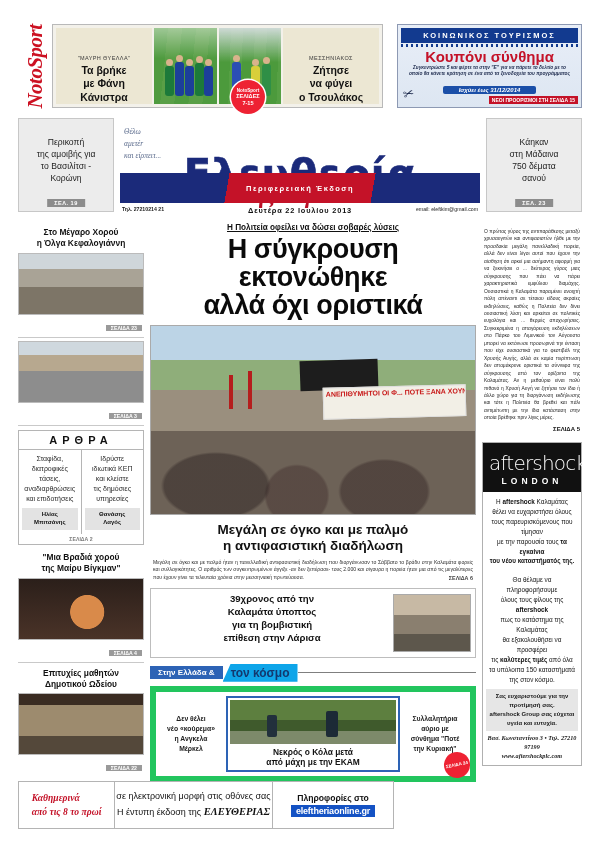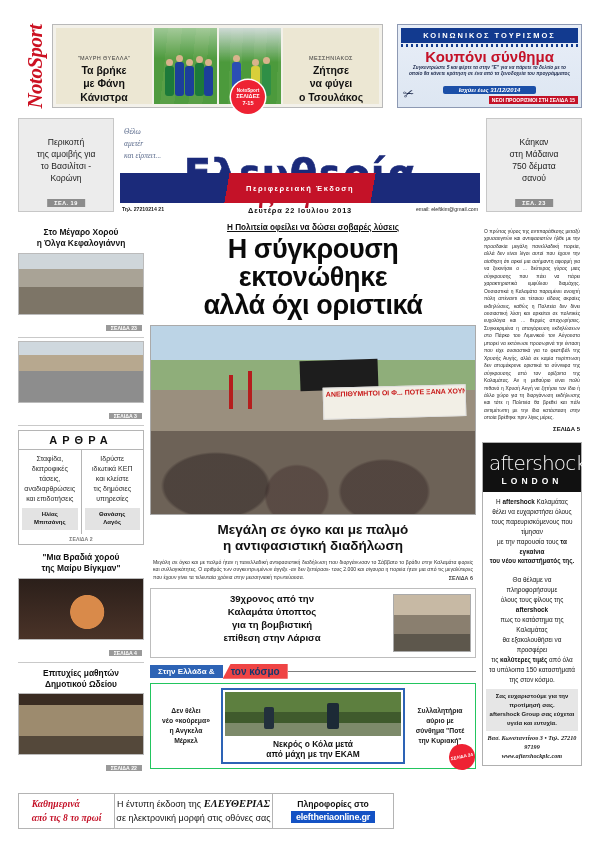--- a/index.html
+++ b/index.html
@@ -139,24 +139,24 @@
   .cap-h { text-align: center; font-size: 13.5px; font-weight: bold; line-height: 1.2; color:#111; padding: 7px 4px 4px; }
   .cap-b { font-size: 5.1px; line-height: 1.5; color: #2b2b2b; text-align: justify; padding: 0 3px; }
   .cap-b .pg { float: right; font-weight: bold; color:#444; font-size:5.4px; }
 
   .two-box { display: flex; gap: 4px; border: 1px solid #bdbdbd; margin-top: 6px; padding: 4px; align-items: center; }
   .two-box .t { flex: 1; text-align: center; font-size: 9.6px; font-weight: bold; line-height: 1.35; color:#111; position: relative; padding-bottom: 8px; }
   .two-box .p { width: 78px; height: 58px; border: 1px solid #aaa; overflow:hidden; position:relative; }
 
   .world-bar { display: flex; align-items: center; gap: 0; margin-top: 6px; }
   .world-bar .b1 { background: #2d63b5; color: #fff; font-size: 8px; font-weight: bold; padding: 2px 8px; }
-  .world-bar .b2 { background: #ef4444; color: #13386e; font-size: 10px; font-weight: bold; padding: 2px 8px; clip-path: polygon(8px 0,100% 0,100% 100%,0 100%); }
+  .world-bar .b2 { background: #0ea5e9; color: #13386e; font-size: 12px; font-weight: bold; padding: 2px 8px; clip-path: polygon(8px 0,100% 0,100% 100%,0 100%); }
   .world-bar .rule { flex: 1; height: 1px; background: #7f7f7f; }
 
-  .world-row { display: flex; gap: 4px; margin-top: 4px; border:1px solid #22c55e; padding: 4px; }
+  .world-row { display: flex; gap: 4px; margin-top: 4px; border:6px solid #22c55e; padding: 4px; }
   .wcell { flex: 0 0 62px; text-align:center; font-size: 6.8px; font-weight:bold; line-height:1.45; color:#222; display:flex; align-items:center; justify-content:center; padding: 2px; }
   .wmid { flex: 1; text-align: center; border: 2px solid #2d63b5; padding: 2px; }
   .wmid .p { width: 100%; height: 44px; overflow:hidden; position:relative; }
   .wmid .c { font-size: 8.4px; font-weight: bold; line-height: 1.25; padding-top: 3px; color:#111; }
   .wcell.right { position: relative; }
   .round-tag { position:absolute; right:-4px; bottom:-6px; width:26px; height:26px; border-radius:50%; background:#e23; color:#fff; font-size:4.4px; font-weight:bold; display:flex; flex-direction:column; align-items:center; justify-content:center; transform: rotate(-12deg); }
   .article-body { font-size: 4.9px; line-height: 1.52; text-align: justify; color: #222; padding: 6px 2px 0; }
   .article-body .pg { display:block; text-align:right; font-weight:bold; font-size:6px; padding-top:3px; color:#111; }
 
   .ad {
@@ -164,21 +164,21 @@
   }
   .ad-logo { background: #111; padding: 8px 6px 6px; }
   .ad-logo .n { color: #fff; font-size: 20px; letter-spacing: -0.8px; font-weight: 300; font-family: "DejaVu Sans", sans-serif; }
   .ad-logo .c { color: #fff; font-size: 8.5px; letter-spacing: 4px; font-weight: bold; margin-top: 1px; }
   .ad-p { font-size: 6.4px; line-height: 1.55; padding: 5px 5px 0; color:#111; }
   .ad-p b { font-weight: bold; }
   .ad-thanks { background:#e6e6e6; font-size: 6px; font-weight:bold; line-height:1.5; margin: 5px 3px 3px; padding: 3px 2px; }
   .ad-addr { font-family: "Liberation Serif", serif; font-style: italic; font-weight: bold; font-size: 6.2px; line-height:1.4; }
 
   
-  .promo { position: absolute; left: 18px; bottom: 38px; width: 376px; height: 36px; display: flex; border: 1px solid #b4b4b4; }
+  .promo { position: absolute; left: 18px; bottom: 38px; width: 376px; height: 48px; display: flex; border: 1px solid #b4b4b4; }
   .promo .p1 { width: 96px; display:flex; flex-direction:column; align-items:center; justify-content:center; font-family:"Liberation Serif", serif; font-style: italic; font-weight:bold; color:#c41228; font-size: 9.6px; line-height:1.45; border-right:1px solid #b4b4b4; }
   .promo .p2 { flex:1; display:flex; flex-direction:column; align-items:center; justify-content:center; font-size: 9px; line-height:1.5; border-right:1px solid #b4b4b4; color:#111;}
   .promo .p2 i { font-family:"Liberation Serif", serif; font-style: italic; font-weight:bold; font-size:10.5px; }
   .promo .p3 { width: 120px; display:flex; flex-direction:column; align-items:center; justify-content:center; gap:2px; font-size:8.6px; font-weight:bold; color:#111;}
   .promo .url { background:#1452c4; color:#fff; font-size:9px; font-weight:bold; padding: 1px 5px; letter-spacing:-.2px; }
 
   
   .ph { position: absolute; inset: 0; }
   .ph-crowd {
     background:
@@ -445,22 +445,22 @@
         <div class="ad-addr" style="white-space:pre-line">Βασ. Κωνσταντίνου 3 • Τηλ. 27210 97199
 www.aftershockplc.com</div>
       </div>
     </div>
   </div>
 
   <div class="promo">
     <div class="p1" style="white-space:pre-line">Καθημερινά
 από τις 8 το πρωί</div>
     <div class="p2">
+      <div>σε ηλεκτρονική μορφή στις οθόνες σας</div>
       <div><span>Η έντυπη έκδοση της </span><i>ΕΛΕΥΘΕΡΙΑΣ</i></div>
-      <div>σε ηλεκτρονική μορφή στις οθόνες σας</div>
     </div>
     <div class="p3">
       <div>Πληροφορίες στο</div>
       <div class="url">eleftheriaonline.gr</div>
     </div>
   </div>
 
 </div>
 
 </body></html>

